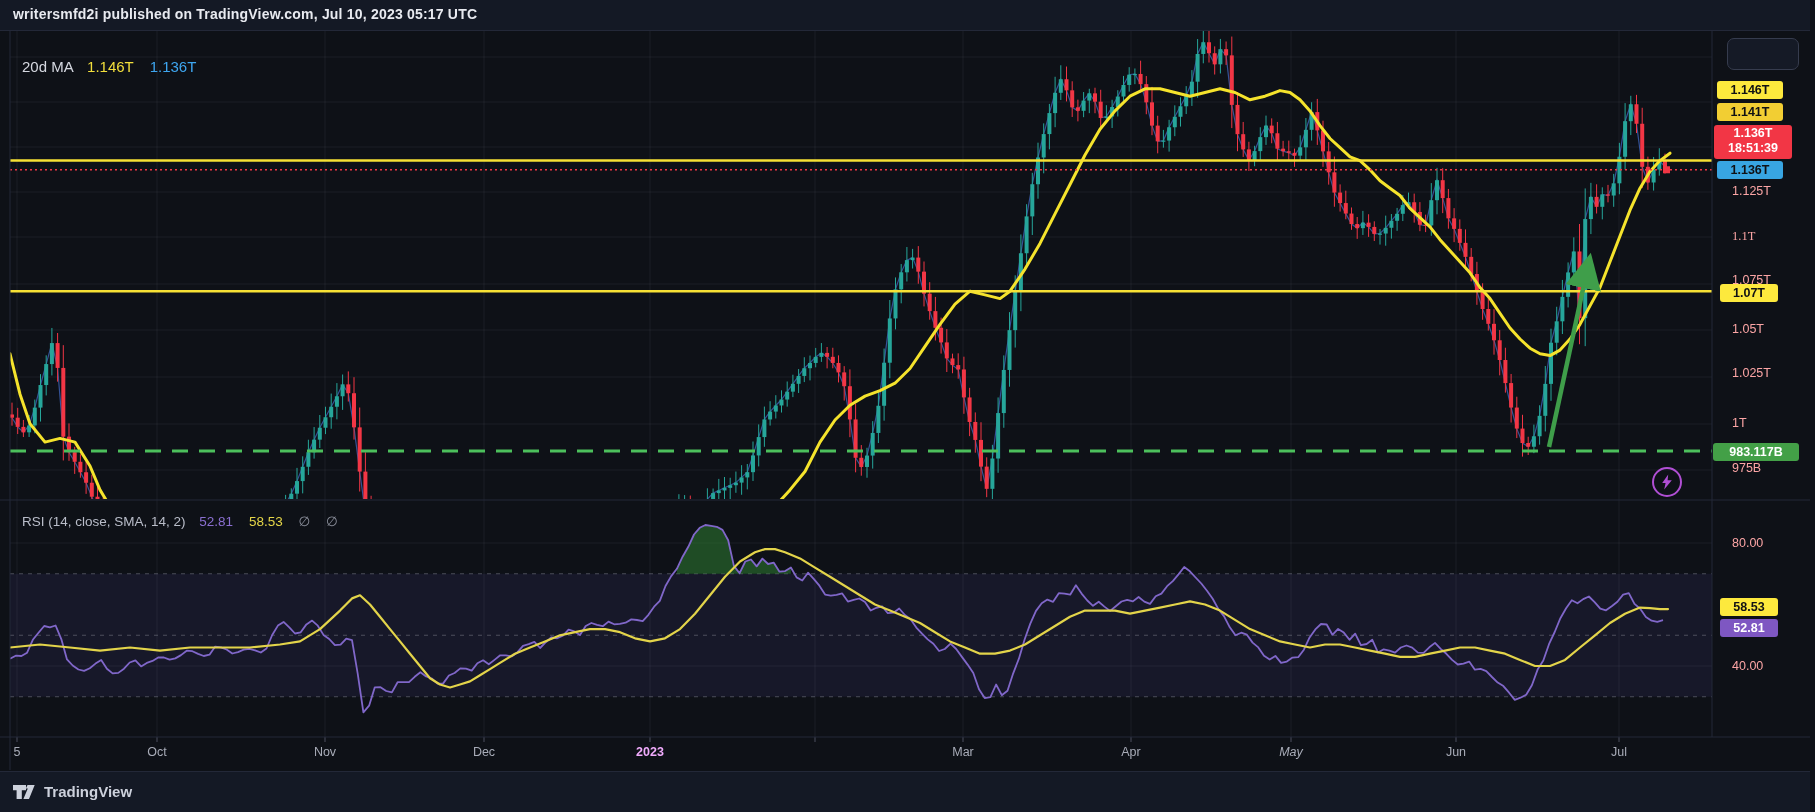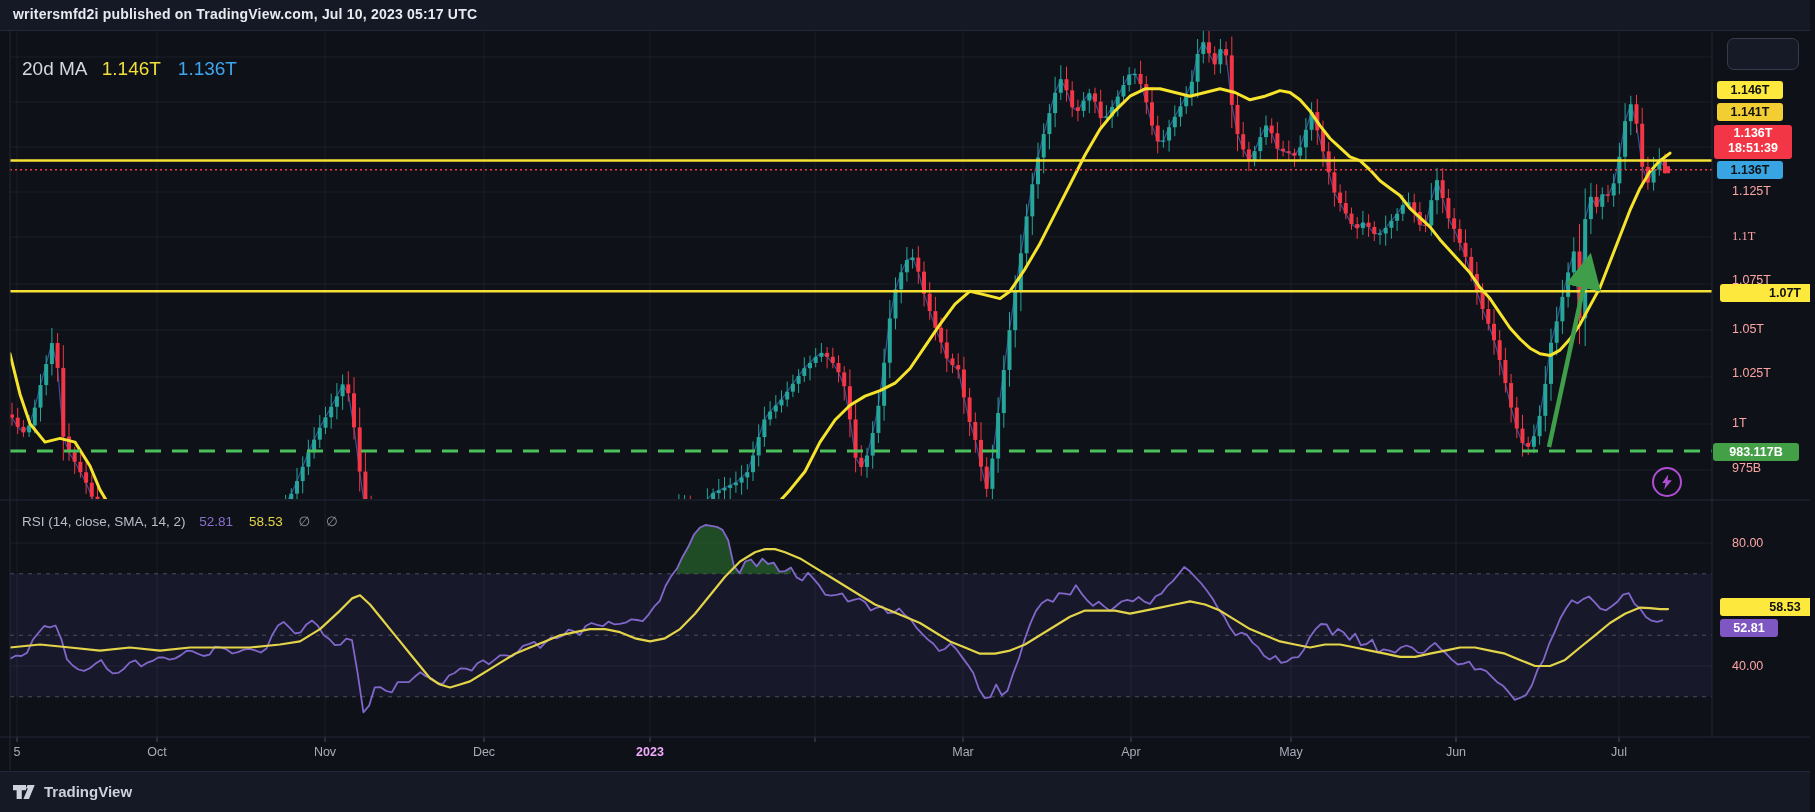--- a/index.html
+++ b/index.html
@@ -4,36 +4,36 @@
 <style>
   html,body{margin:0;padding:0;background:#0e1117;}
   #app{position:relative;width:1810px;height:812px;background:#0e1117;overflow:hidden;
        font-family:"Liberation Sans",sans-serif;-webkit-font-smoothing:antialiased;}
   .topbar{position:absolute;left:0;top:0;width:100%;height:30px;background:#141925;border-bottom:1px solid #232838;}
   .topbar .title{position:absolute;left:13px;top:6px;font-size:14px;font-weight:700;color:#e8eaf0;letter-spacing:.2px;}
   svg{position:absolute;left:0;top:0;}
   .legend1{position:absolute;left:22px;top:38px;font-size:13.5px;color:#d5d8e0;white-space:nowrap;}
   .legend1 .lab{color:#c2c5cf;margin-left:10px;}
   .legend1 .red{color:#f23645;}
-  .legend2{position:absolute;left:22px;top:58px;font-size:19px;color:#d5d8e0;white-space:nowrap;}
+  .legend2{position:absolute;left:22px;top:58px;font-size:15px;color:#d5d8e0;white-space:nowrap;}
   .legend2 .y{color:#f2df3c;margin-left:10px;}
   .legend2 .b{color:#3ea6f0;margin-left:12px;}
   .rsilegend{position:absolute;left:22px;top:513px;font-size:13.5px;color:#b9bdc9;white-space:nowrap;}
   .rsilegend .p{color:#8a6fd0;margin-left:10px;}
   .rsilegend .y{color:#e5d648;margin-left:12px;}
   .rsilegend .e{color:#8b8f9b;margin-left:12px;}
   .tr-button{position:absolute;left:1727px;top:38px;width:70px;height:30px;border:1px solid #363c4e;border-radius:7px;background:#151a26;}
   .axis-label{position:absolute;left:1732px;font-size:12.5px;color:#fca5a5;}
   .badge{position:absolute;left:1717px;width:66px;height:18px;border-radius:3px;font-size:12.5px;font-weight:700;
          text-align:center;line-height:18px;color:#101114;}
   .badge.red{background:#f23645;color:#fff;height:33px;line-height:15px;padding-top:1px;width:78px;left:1714px;}
   .badge.green{background:#43a047;color:#fff;width:86px;left:1713px;}
   .badge.blue{background:#38a5e2;}
   .badge.purple{background:#7e57c2;color:#fff;width:58px;left:1720px;}
-  .badge.yb{width:58px;left:1720px;padding-left:36px;}
+  .badge.yb{width:58px;left:1720px;}
   .time-label{position:absolute;top:745px;transform:translateX(-50%);font-size:12.5px;color:#a8acb8;}
   .time-label.strong{color:#f0abfc;font-weight:700;}
   .bolt-btn{position:absolute;left:1652px;top:467px;width:26px;height:26px;border:2px solid #b04fd4;border-radius:50%;
             display:flex;align-items:center;justify-content:center;background:transparent;}
   .footer{position:absolute;left:0;top:771px;width:100%;height:41px;background:#141925;border-top:1px solid #232838;}
   .footer .brand{position:absolute;left:44px;top:11px;font-size:15px;font-weight:700;color:#cdd1dc;}
   .footer svg{left:12px;top:10px;}
 </style>
 </head>
 <body>
@@ -734,21 +734,21 @@
     </div>
   <div id="time-axis">
       <div class="time-label" style="left: 17px;">5</div>
       <div class="time-label" style="left: 157px;">Oct</div>
       <div class="time-label" style="left: 325px;">Nov</div>
       <div class="time-label" style="left: 484px;">Dec</div>
       <div class="time-label strong" style="left: 650px;">2023</div>
       <div class="time-label" style="left: 815px; margin-top: 33px;">Feb</div>
       <div class="time-label" style="left: 963px;">Mar</div>
       <div class="time-label" style="left: 1131px;">Apr</div>
-      <div class="time-label" style="left: 1291px;">May</div>
+      <div class="time-label" style="left: 1291px; font-style: italic;">May</div>
       <div class="time-label" style="left: 1456px;">Jun</div>
       <div class="time-label" style="left: 1619px;">Jul</div>
     </div>
 
   <div class="bolt-btn">
     <svg width="14" height="16" viewBox="0 0 14 16" style="position:static">
       <path d="M8.2 0.5 L2.2 9 h3.4 L4.2 15.5 L11.8 6.2 H7.6 Z" fill="#b04fd4"></path>
     </svg>
   </div>
 

